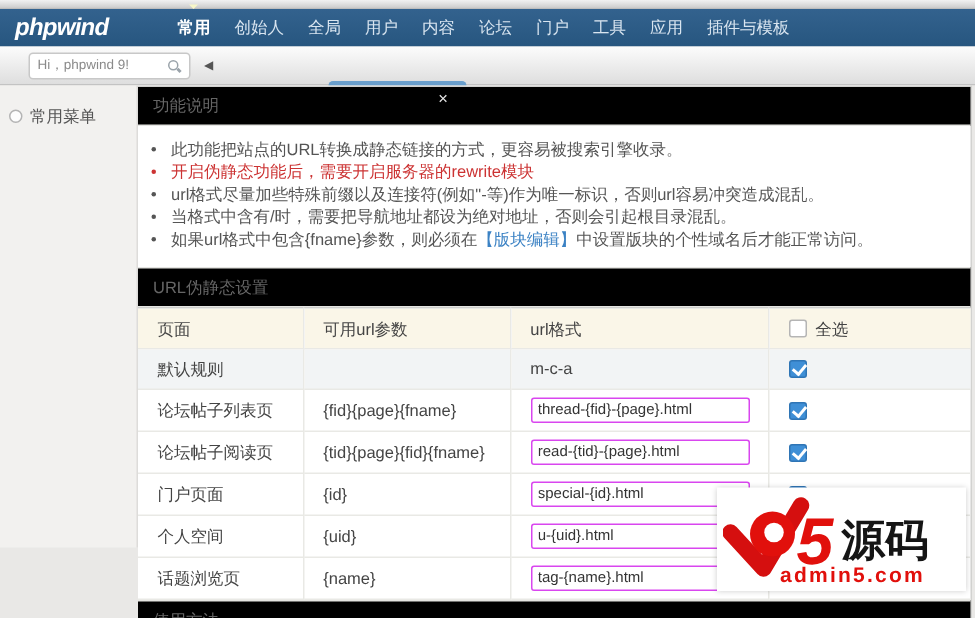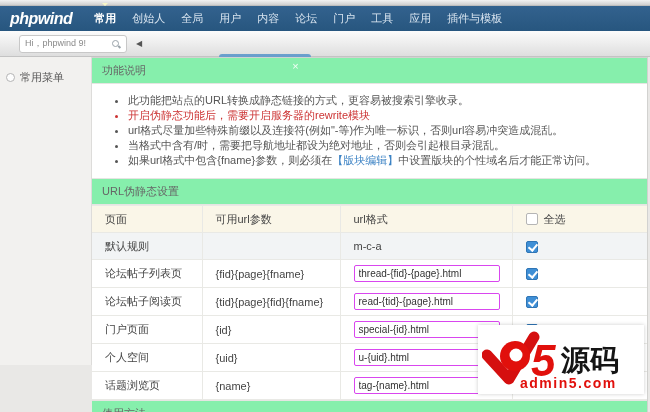--- a/index.html
+++ b/index.html
@@ -5,21 +5,21 @@
   html,body{margin:0;padding:0;}
   body{
     width:650px;height:412px;overflow:hidden;position:relative;
     font-family:"Liberation Sans","DejaVu Sans",sans-serif;
     background:#e9e8e6;
   }
   
   .top-strip{height:5px;background:linear-gradient(#f2f2f2,#cfcfcf);border-bottom:1px solid #bdbdbd;}
 
   
-  .navbar{height:25px;background:linear-gradient(#33628e,#27567f);display:flex;align-items:center;padding:0 10px;}
+  .navbar{height:25px;background:linear-gradient(#33628e,#27567f);display:flex;align-items:center;padding:0 10px;gap:24px;}
   .logo{font-style:italic;font-weight:bold;font-size:16px;color:#fff;letter-spacing:-.5px;margin-right:14px;}
   .nav-items{display:flex;align-items:center;}
   .nav-item{color:#d9e5f0;font-size:11px;margin:0 8px;position:relative;white-space:nowrap;cursor:pointer;}
   .nav-item.active{color:#fff;font-weight:bold;}
   .nav-item.active::before{content:'';position:absolute;top:-8px;left:50%;margin-left:-3px;
     border:3px solid transparent;border-top-color:#f7f7c8;}
 
   
   .tabbar{height:25px;background:linear-gradient(#fcfcfc,#dedede);border-bottom:1px solid #c3c3c3;
     display:flex;align-items:center;padding-left:19px;}
@@ -37,25 +37,25 @@
   .tab-close{font-size:11px;line-height:1;opacity:.9;}
 
   
   .content-row{display:flex;height:308px;background:#e9e8e6;}
   .sidebar{width:92px;flex:none;background:#f2f1ef;border-right:1px solid #dddcda;padding-top:11px;box-sizing:border-box;}
   .sidebar-item{display:flex;align-items:center;gap:5px;padding:2px 6px;font-size:11px;color:#555;cursor:pointer;}
   .dot-icon{width:7px;height:7px;border:1px solid #b4b4b4;border-radius:50%;background:#fdfdfd;flex:none;}
 
   .main{flex:1;display:flex;flex-direction:column;min-width:0;}
   .panel{background:#fff;border:1px solid #d2d2d0;border-left:none;margin-right:2px;}
-  .section-bar{background:#86efac;border-top:1px solid #e5e5e2;border-bottom:1px solid #e5e5e2;
+  .section-bar{background:#000000;border-top:1px solid #e5e5e2;border-bottom:1px solid #e5e5e2;
     padding:5px 10px;font-size:11px;color:#666;}
   .panel .section-bar:first-child{border-top:none;}
 
-  .bullets{margin:9px 0 11px;padding-left:36px;font-size:11px;color:#555;}
+  .bullets{margin:9px 0 11px;padding-left:22px;font-size:11px;color:#555;}
   .bullets li{margin:1px 0;line-height:14px;}
   .bullets li.red{color:#cc3333;}
   .blink{color:#3b82c4;cursor:pointer;}
 
   table.rules{width:100%;border-collapse:collapse;table-layout:fixed;}
   table.rules th,table.rules td{border:1px solid #e9e9e5;font-size:11px;color:#444;font-weight:normal;
     text-align:left;padding:5px 13px;height:16px;overflow:hidden;white-space:nowrap;}
   table.rules th{background:#faf6e8;}
   table.rules td:first-child,table.rules th:first-child{border-left:none;}
   table.rules td:last-child,table.rules th:last-child{border-right:none;}

